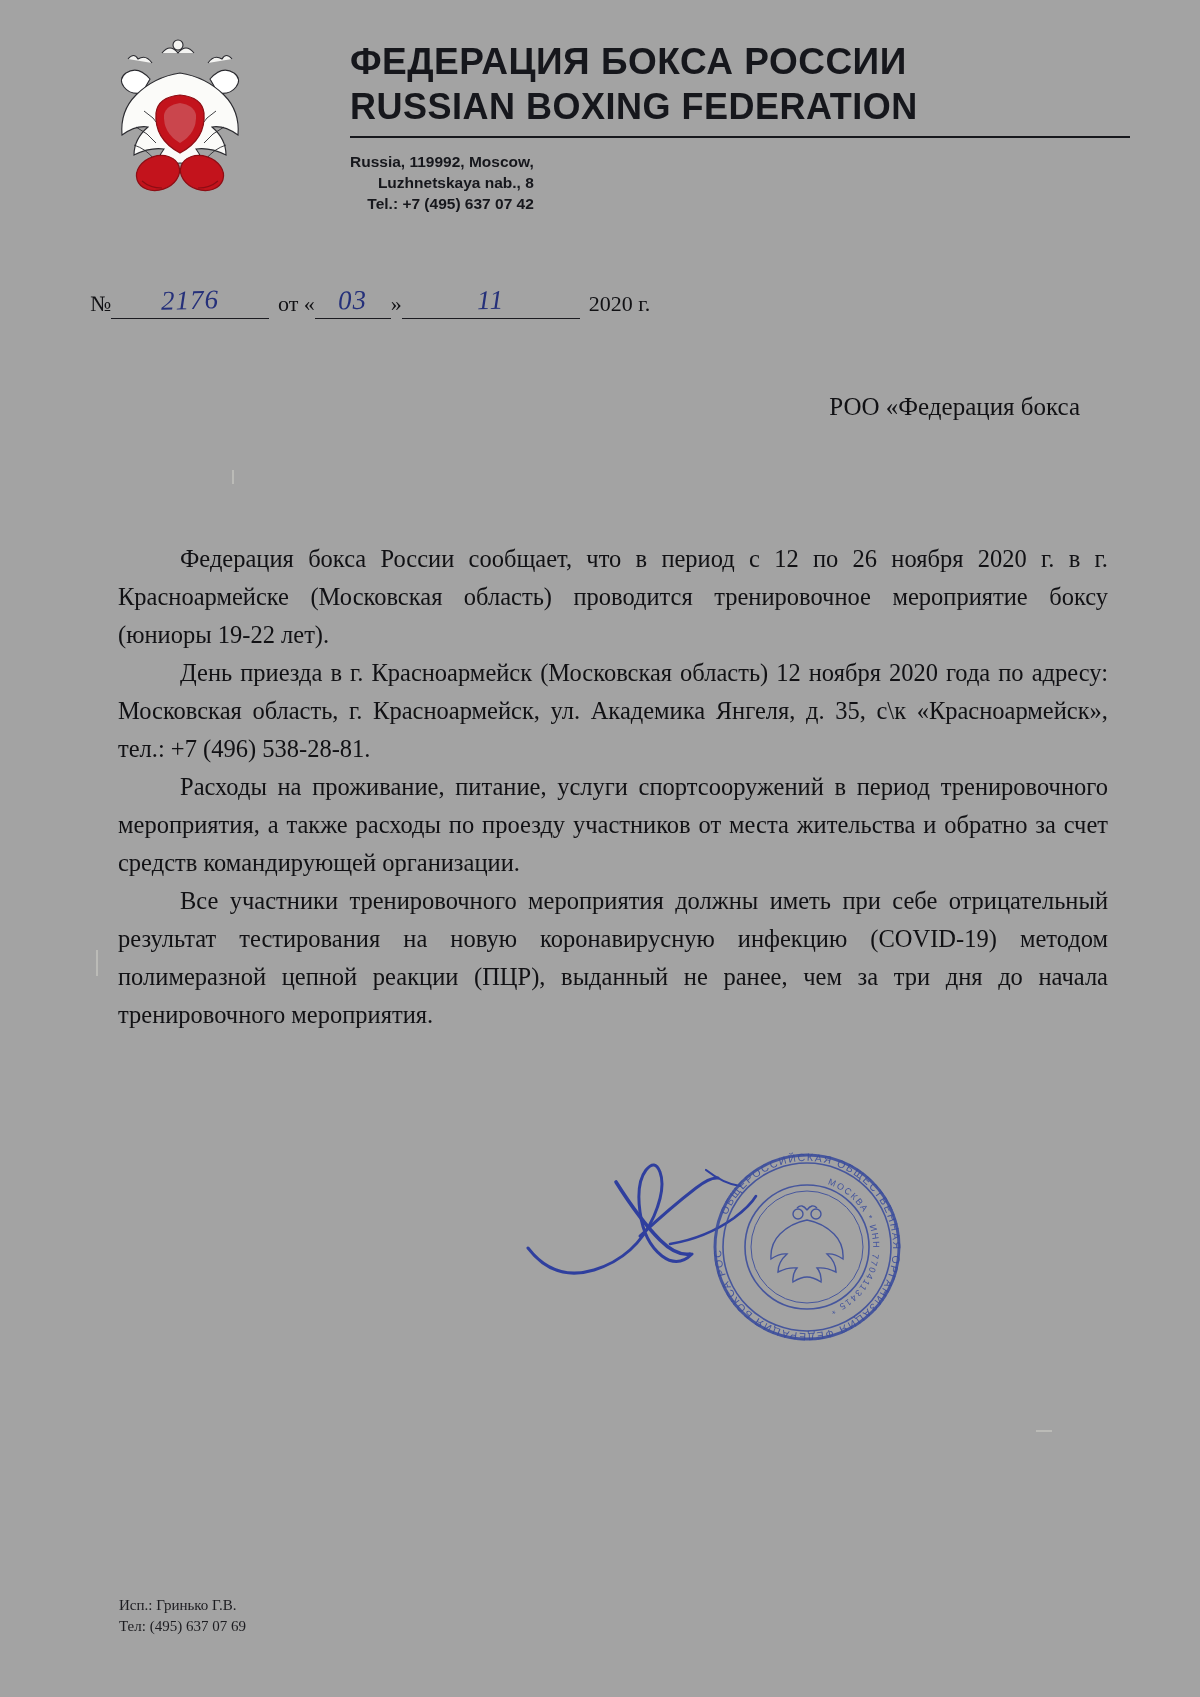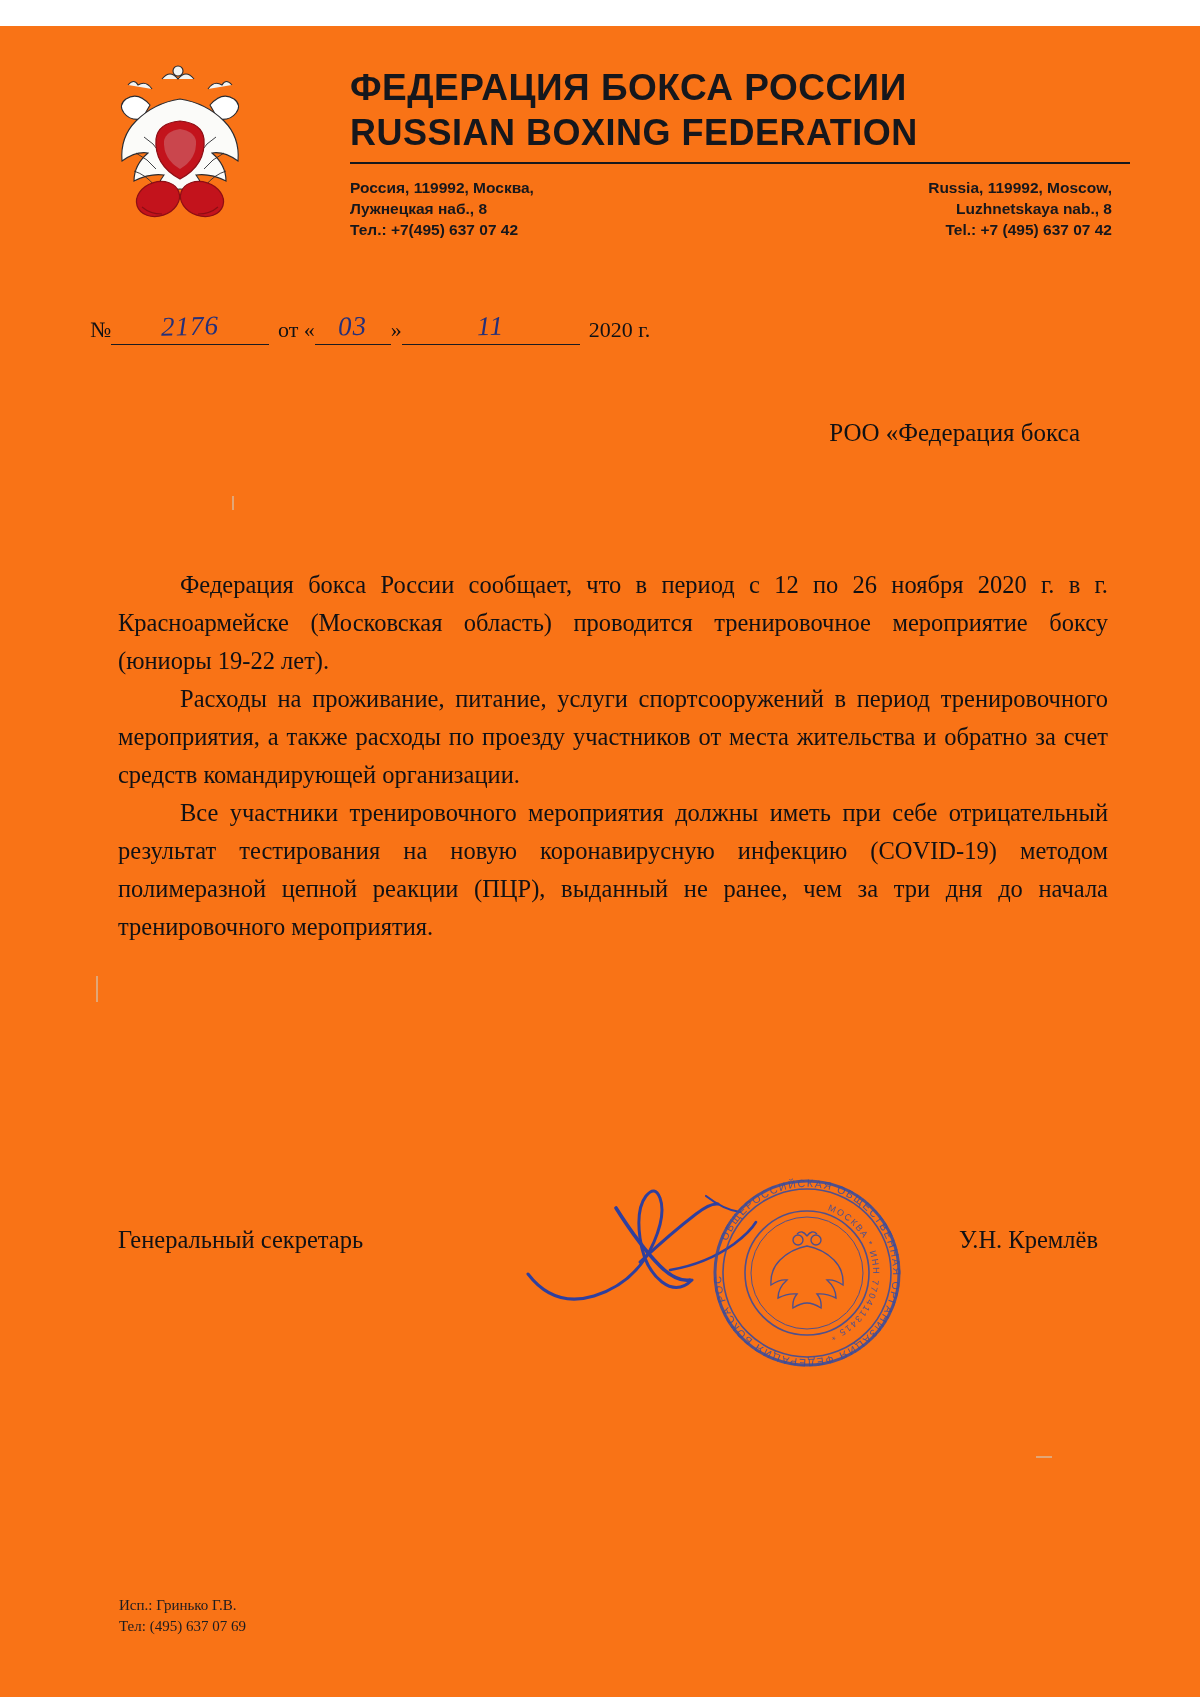--- a/index.html
+++ b/index.html
@@ -12,22 +12,21 @@
     height: 1697px;
     position: relative;
     font-family: "Liberation Serif", serif;
     color: #111114;
     overflow: hidden;
   }
 
   .page {
     position: absolute;
     inset: 0;
-    background: #f97316;
-    margin-top: 26px;
+    background: #a3a3a3;
   }
 
   
   .letterhead {
     position: absolute;
     top: 28px;
     left: 80px;
     right: 70px;
     height: 190px;
   }
@@ -226,25 +225,20 @@
       </svg>
     </div>
 
     <div class="org-titles">
       <div class="org-title-ru">ФЕДЕРАЦИЯ БОКСА РОССИИ</div>
       <div class="org-title-en">RUSSIAN BOXING FEDERATION</div>
       <div class="rule"></div>
     </div>
 
     <div class="addr-row">
-      <div class="addr-block">
-        <div>Россия, 119992, Москва,</div>
-        <div>Лужнецкая наб., 8</div>
-        <div>Тел.: +7(495) 637 07 42</div>
-      </div>
       <div class="addr-block right">
         <div>Russia, 119992, Moscow,</div>
         <div>Luzhnetskaya nab., 8</div>
         <div>Tel.: +7 (495) 637 07 42</div>
       </div>
     </div>
   </div>
 
   <div class="numline">
     <span class="lbl">№</span>
@@ -263,28 +257,25 @@
     <span class="gap"></span>
     <span class="lbl">2020 г.</span>
   </div>
 
   <div class="addressee">
     <div>РОО «Федерация бокса</div>
   </div>
 
   <div class="body-text">
     <p>Федерация бокса России сообщает, что в  период с 12 по 26 ноября 2020 г. в г. Красноармейске (Московская область) проводится тренировочное мероприятие боксу (юниоры 19-22 лет).</p>
+    <p>День приезда в г. Красноармейск (Московская область) 12 ноября 2020 года по адресу: Московская область, г. Красноармейск, ул. Академика Янгеля, д. 35, с\к «Красноармейск», тел.: +7 (496) 538-28-81.</p>
     <p>Расходы на проживание, питание, услуги спортсооружений в период тренировочного мероприятия, а также расходы по проезду участников от места жительства и обратно за счет средств командирующей организации.</p>
     <p>Все участники тренировочного мероприятия должны иметь при себе отрицательный результат тестирования на новую коронавирусную инфекцию (COVID-19) методом полимеразной цепной реакции (ПЦР), выданный не ранее, чем за три дня до начала тренировочного мероприятия.</p>
   </div>
 
-  <div class="sig-row">
-    <span>Генеральный секретарь</span>
-    <span class="sig-name">У.Н. Кремлёв</span>
-  </div>
 
   <div class="signature">
     <svg viewBox="0 0 330 150" width="330" height="150" aria-hidden="true">
       <g fill="none" stroke="#2f3f9e" stroke-linecap="round" stroke-width="3">
         <path d="M8 108 q26 34 66 22 q42 -13 60 -54 q12 -28 6 -44 q-5 -13 -14 -2 q-10 13 -6 42
                  q4 30 22 44 q16 12 30 -2"></path>
         <path d="M96 42 q24 38 44 58 q16 16 30 14" stroke-width="3.6"></path>
         <path d="M120 96 q30 -28 56 -48 q14 -11 22 -10" stroke-width="3"></path>
         <path d="M150 104 q36 -6 64 -26 q16 -12 22 -22" stroke-width="2.6"></path>
         <path d="M186 30 q18 14 34 16" stroke-width="2.2"></path>

